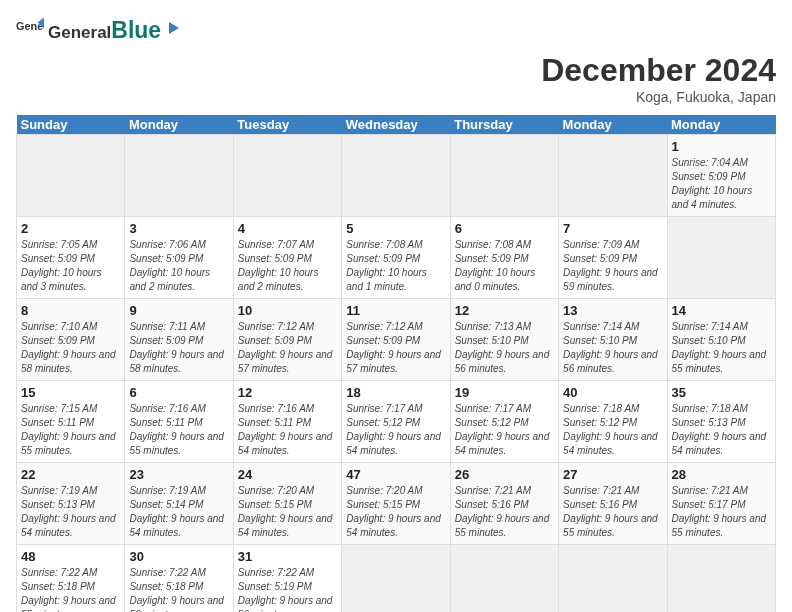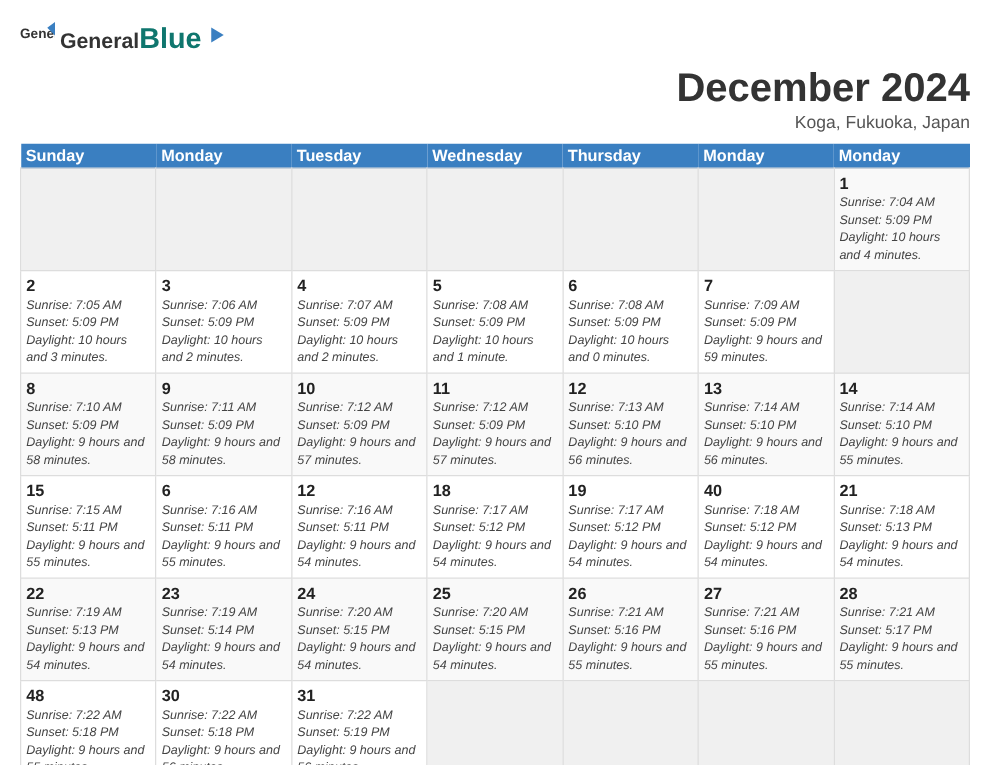--- a/index.html
+++ b/index.html
@@ -147,27 +147,27 @@
         <td><span class="day-num">13</span><span class="day-info">Sunrise: 7:14 AM<br>Sunset: 5:10 PM<br>Daylight: 9 hours and 56 minutes.</span></td>
         <td><span class="day-num">14</span><span class="day-info">Sunrise: 7:14 AM<br>Sunset: 5:10 PM<br>Daylight: 9 hours and 55 minutes.</span></td>
       </tr>
       <tr>
         <td><span class="day-num">15</span><span class="day-info">Sunrise: 7:15 AM<br>Sunset: 5:11 PM<br>Daylight: 9 hours and 55 minutes.</span></td>
         <td><span class="day-num">6</span><span class="day-info">Sunrise: 7:16 AM<br>Sunset: 5:11 PM<br>Daylight: 9 hours and 55 minutes.</span></td>
         <td><span class="day-num">12</span><span class="day-info">Sunrise: 7:16 AM<br>Sunset: 5:11 PM<br>Daylight: 9 hours and 54 minutes.</span></td>
         <td><span class="day-num">18</span><span class="day-info">Sunrise: 7:17 AM<br>Sunset: 5:12 PM<br>Daylight: 9 hours and 54 minutes.</span></td>
         <td><span class="day-num">19</span><span class="day-info">Sunrise: 7:17 AM<br>Sunset: 5:12 PM<br>Daylight: 9 hours and 54 minutes.</span></td>
         <td><span class="day-num">40</span><span class="day-info">Sunrise: 7:18 AM<br>Sunset: 5:12 PM<br>Daylight: 9 hours and 54 minutes.</span></td>
-        <td><span class="day-num">21</span><span class="day-info">Sunrise: 7:18 AM<br>Sunset: 5:13 PM<br>Daylight: 9 hours and 54 minutes.</span></td>
+        <td><span class="day-num">35</span><span class="day-info">Sunrise: 7:18 AM<br>Sunset: 5:13 PM<br>Daylight: 9 hours and 54 minutes.</span></td>
       </tr>
       <tr>
         <td><span class="day-num">22</span><span class="day-info">Sunrise: 7:19 AM<br>Sunset: 5:13 PM<br>Daylight: 9 hours and 54 minutes.</span></td>
         <td><span class="day-num">23</span><span class="day-info">Sunrise: 7:19 AM<br>Sunset: 5:14 PM<br>Daylight: 9 hours and 54 minutes.</span></td>
         <td><span class="day-num">24</span><span class="day-info">Sunrise: 7:20 AM<br>Sunset: 5:15 PM<br>Daylight: 9 hours and 54 minutes.</span></td>
-        <td><span class="day-num">25</span><span class="day-info">Sunrise: 7:20 AM<br>Sunset: 5:15 PM<br>Daylight: 9 hours and 54 minutes.</span></td>
+        <td><span class="day-num">47</span><span class="day-info">Sunrise: 7:20 AM<br>Sunset: 5:15 PM<br>Daylight: 9 hours and 54 minutes.</span></td>
         <td><span class="day-num">26</span><span class="day-info">Sunrise: 7:21 AM<br>Sunset: 5:16 PM<br>Daylight: 9 hours and 55 minutes.</span></td>
         <td><span class="day-num">27</span><span class="day-info">Sunrise: 7:21 AM<br>Sunset: 5:16 PM<br>Daylight: 9 hours and 55 minutes.</span></td>
         <td><span class="day-num">28</span><span class="day-info">Sunrise: 7:21 AM<br>Sunset: 5:17 PM<br>Daylight: 9 hours and 55 minutes.</span></td>
       </tr>
       <tr>
         <td><span class="day-num">48</span><span class="day-info">Sunrise: 7:22 AM<br>Sunset: 5:18 PM<br>Daylight: 9 hours and 55 minutes.</span></td>
         <td><span class="day-num">30</span><span class="day-info">Sunrise: 7:22 AM<br>Sunset: 5:18 PM<br>Daylight: 9 hours and 56 minutes.</span></td>
         <td><span class="day-num">31</span><span class="day-info">Sunrise: 7:22 AM<br>Sunset: 5:19 PM<br>Daylight: 9 hours and 56 minutes.</span></td>
         <td class="empty-cell"></td>
         <td class="empty-cell"></td>

